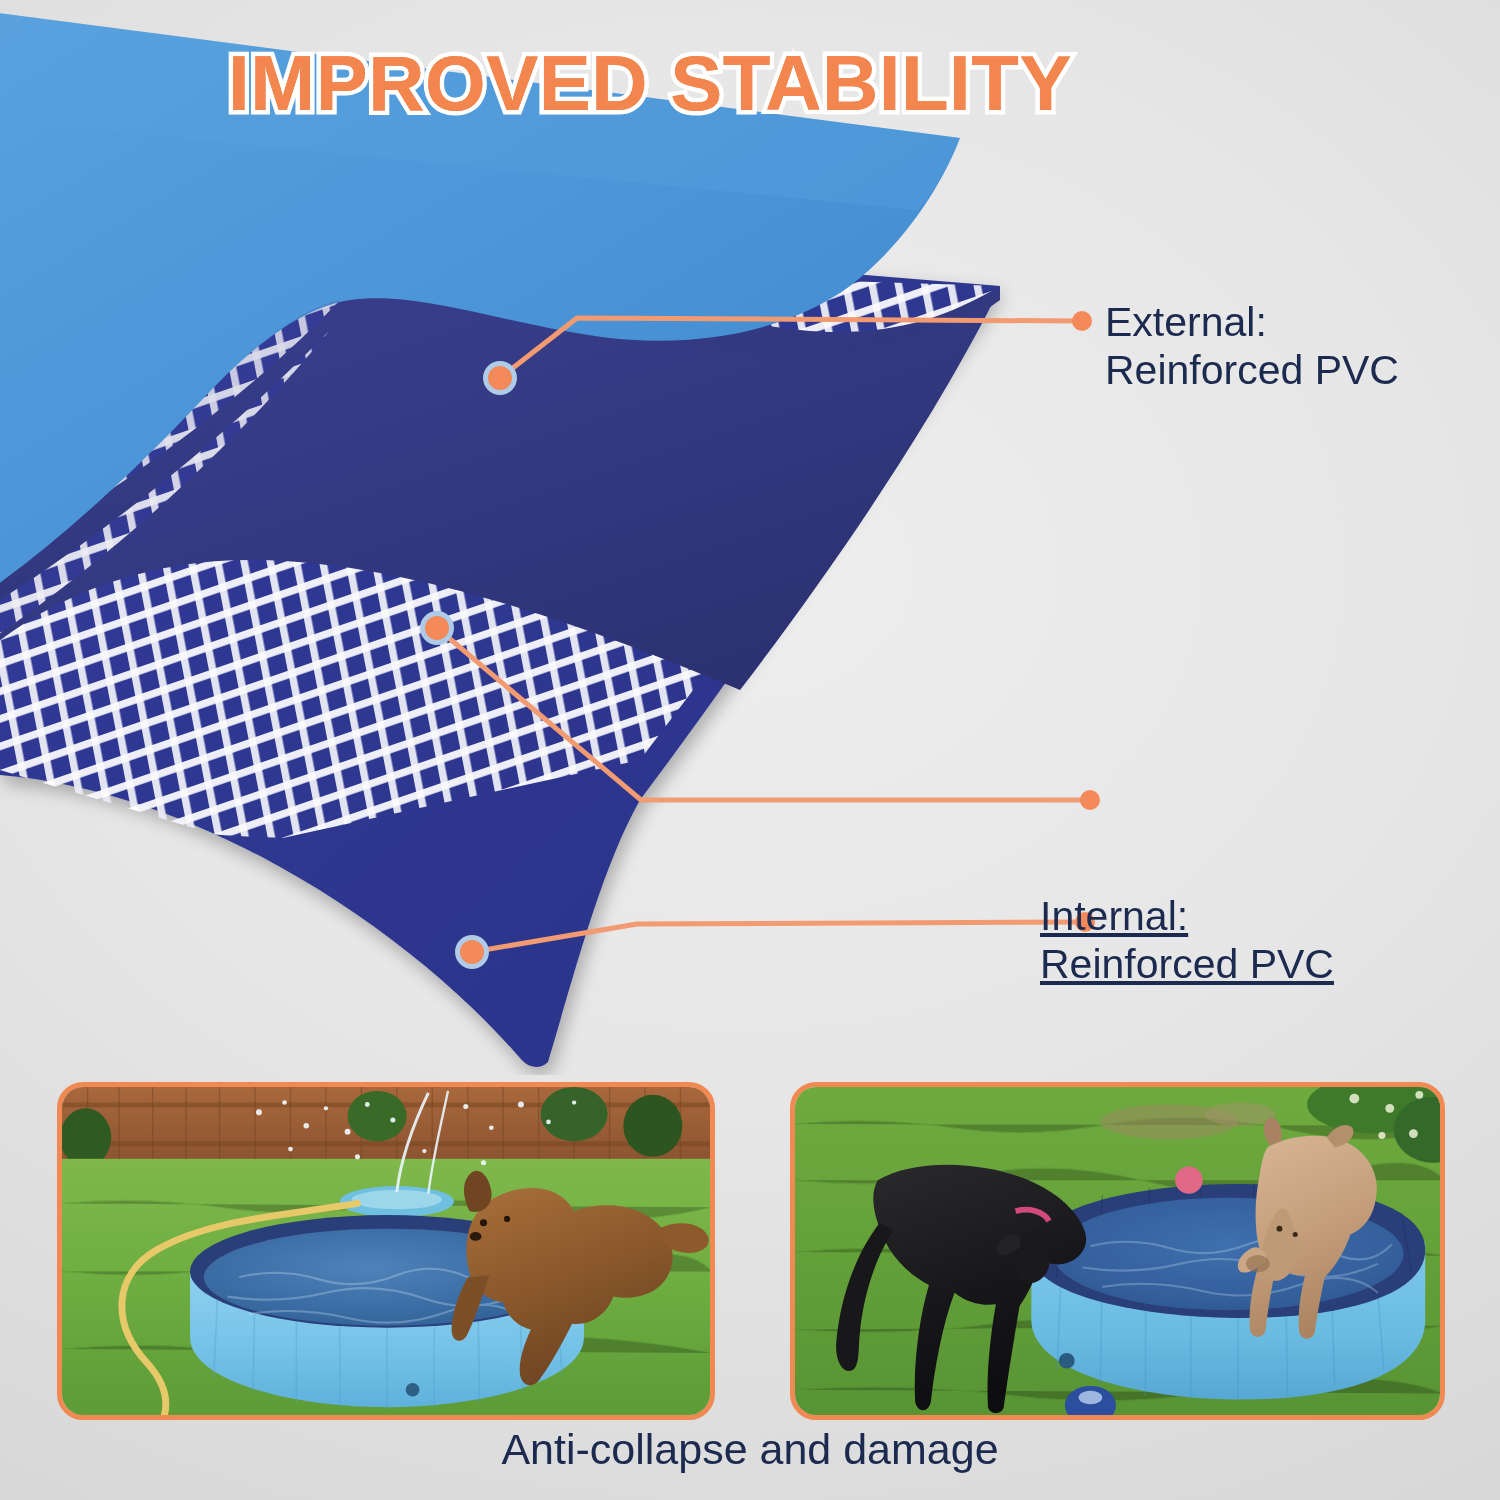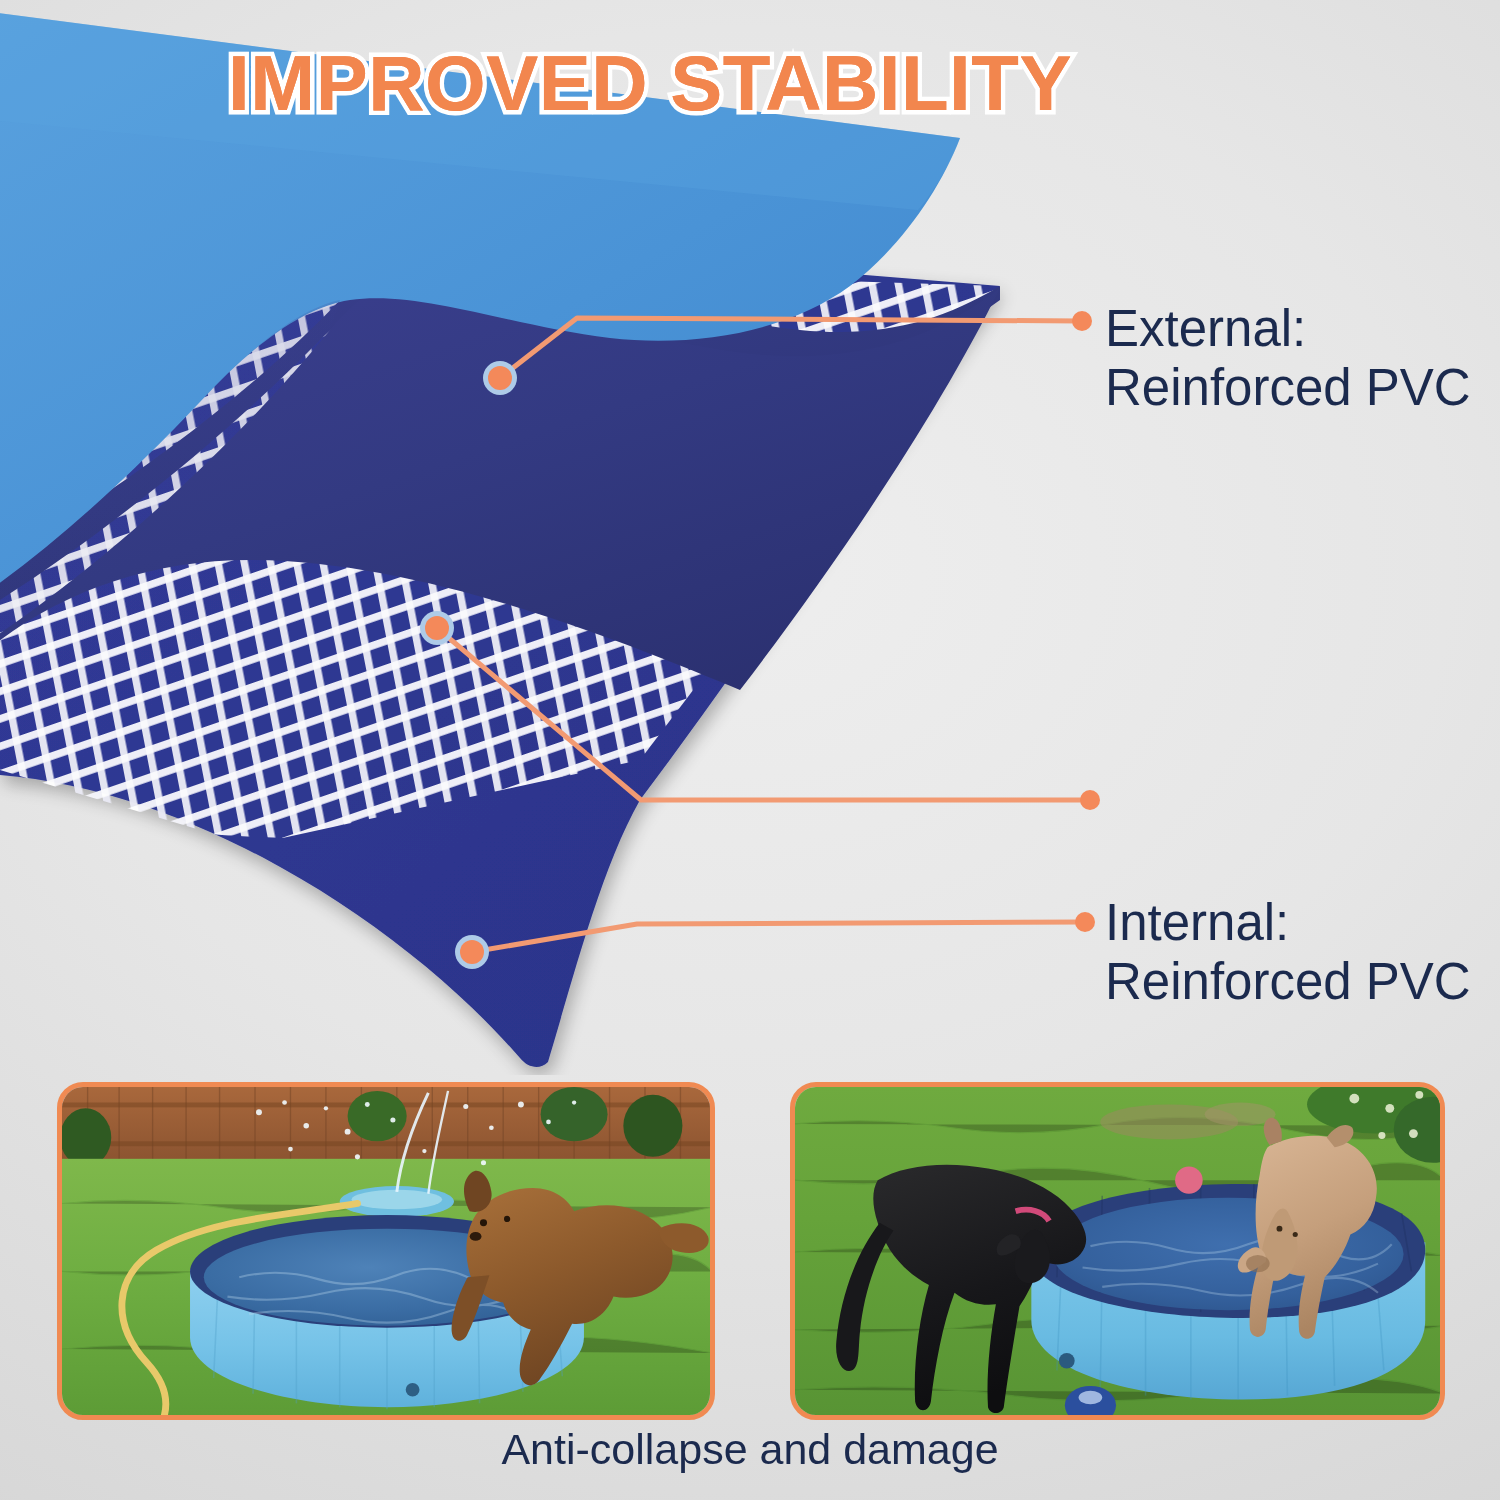--- a/index.html
+++ b/index.html
@@ -35,28 +35,28 @@
     text-align:center;
     font-size:78px;font-weight:bold;letter-spacing:0.5px;
     color:#f2864e;
     white-space:nowrap;
   }
 
   
   .callout-label{
     position:absolute;
     color:#1b2a4e;
-    font-size:51px;
+    font-size:41px;
     line-height:1.16;
     font-weight:normal;
     white-space:pre-line;
   }
   #label-0{left:1105px;top:299px;}
   #label-1{left:1105px;top:723px;}
-  #label-2{left:1105px;top:893px;}
+  #label-2{left:1040px;top:893px;text-decoration:underline;}
 
   
   #connectors{position:absolute;left:0;top:0;width:1500px;height:1500px;pointer-events:none;}
 
   
   .photo{
     position:absolute;
     border:5px solid #f08a52;
     border-radius:26px;
     overflow:hidden;

